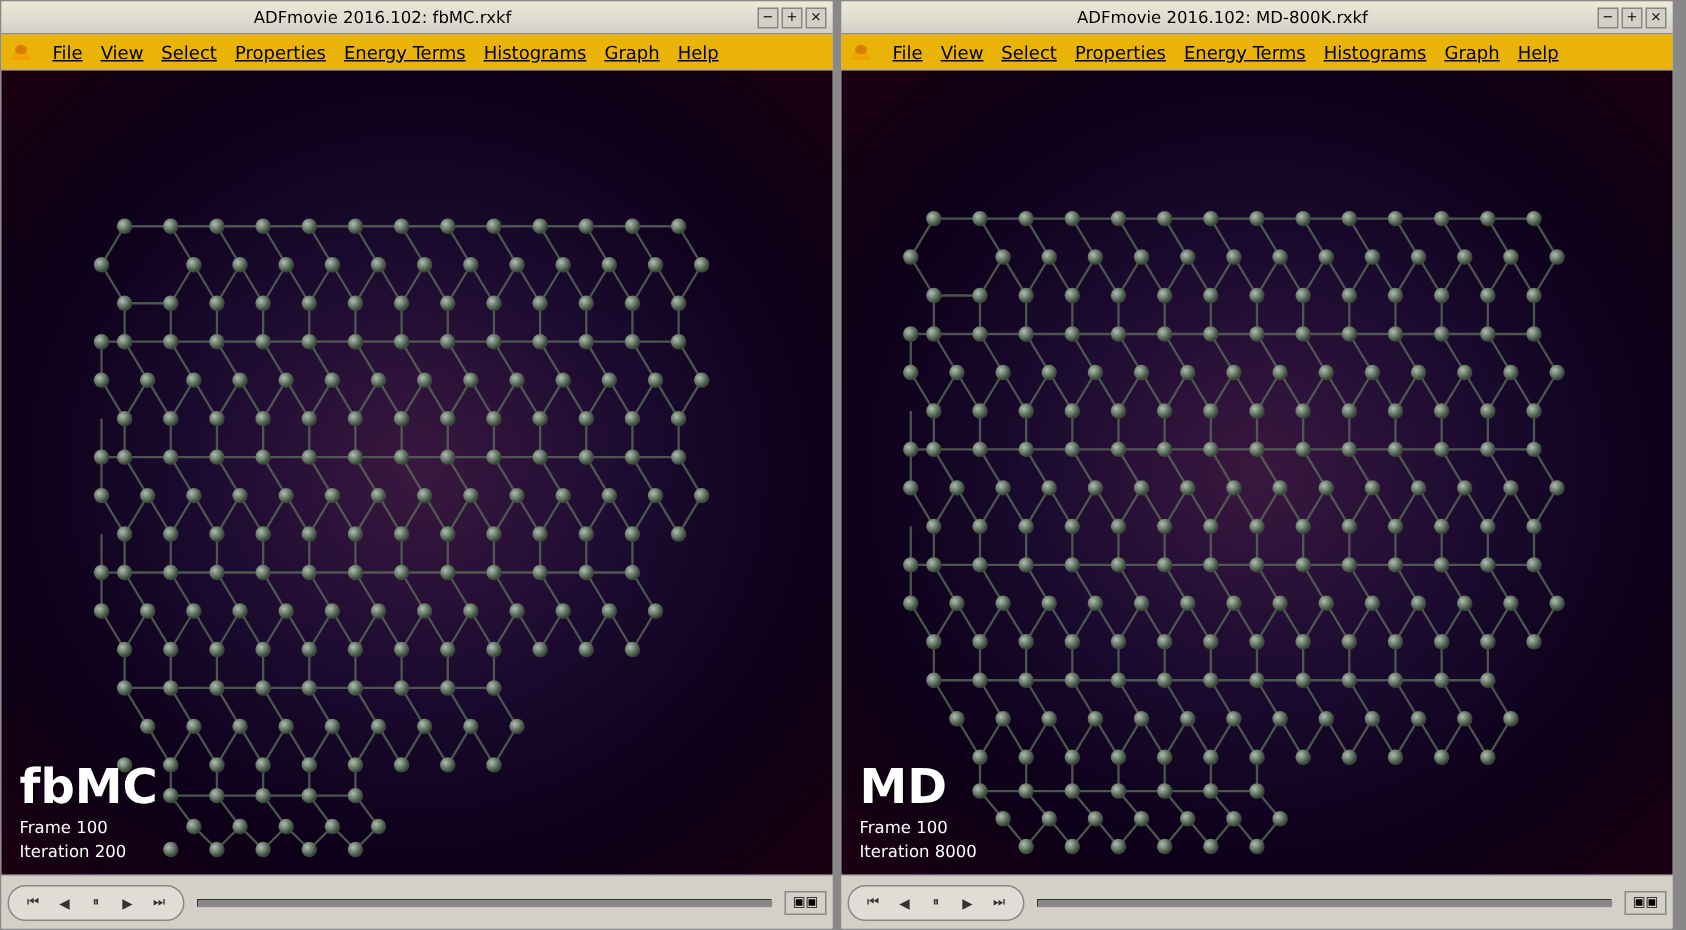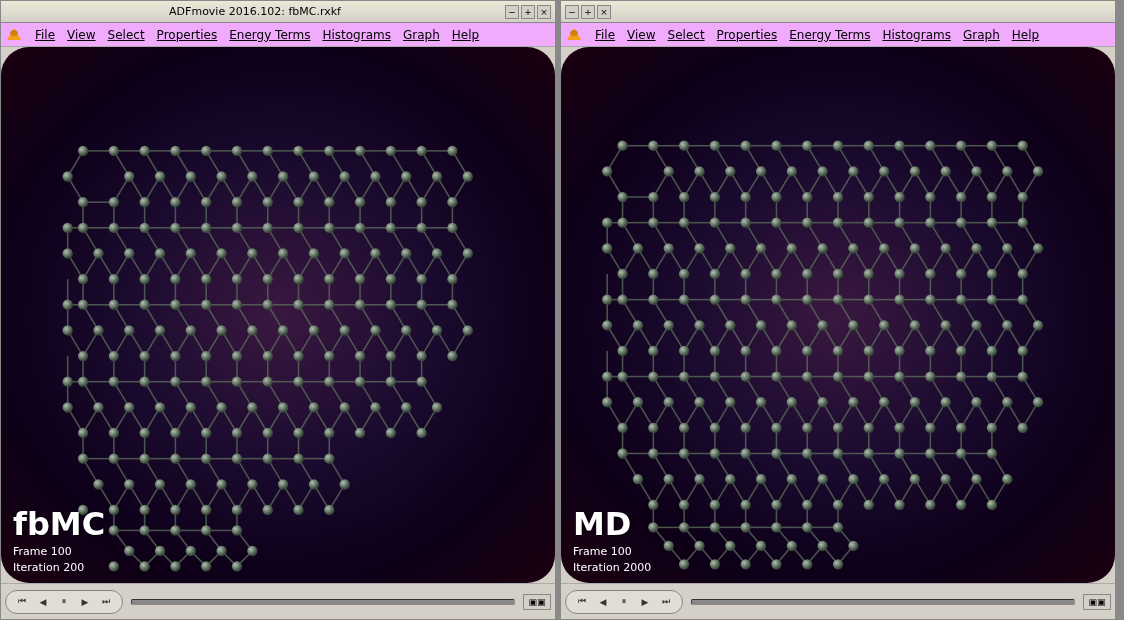--- a/index.html
+++ b/index.html
@@ -56,21 +56,21 @@
       font-size: 9px;
       display: flex;
       align-items: center;
       justify-content: center;
       cursor: pointer;
       color: #000;
     }
 
     .menubar {
       height: 24px;
-      background: #f0abfc;
+      background: #eab308;
       display: flex;
       align-items: center;
       padding: 0 2px;
       gap: 0;
       border-bottom: 1px solid #aaa;
     }
 
     .menu-logo {
       width: 22px;
       height: 22px;
@@ -92,21 +92,20 @@
       cursor: pointer;
       white-space: nowrap;
       text-decoration: underline;
     }
 
     .viewport {
       flex: 1;
       background: radial-gradient(ellipse at center, #3a1840 0%, #1a0a2e 40%, #0d0018 70%, #1a0010 100%);
       position: relative;
       overflow: hidden;
-      border-radius: 28px;
     }
 
     .molecule-canvas {
       position: absolute;
       top: 0; left: 0;
       width: 100%;
       height: 100%;
     }
 
     .label-overlay {
@@ -778,20 +777,21 @@
     </div>
     <div class="progress-bar">
       <div class="progress-fill"></div>
     </div>
     <div class="speed-indicator">▣▣</div>
   </div>
 </div>
 
 <div class="window">
   <div class="titlebar">
+    <div class="titlebar-text">ADFmovie 2016.102: MD-800K.rxkf</div>
     <div class="titlebar-buttons">
       <div class="titlebar-btn">−</div>
       <div class="titlebar-btn">+</div>
       <div class="titlebar-btn">×</div>
     </div>
   </div>
 
   <div class="menubar">
     <div class="menu-logo">
       <svg class="logo-shape" viewBox="0 0 18 18">
@@ -1431,21 +1431,21 @@
         <circle cx="240" cy="452" r="5"></circle>
           <circle cx="255" cy="470" r="5"></circle>
           <circle cx="270" cy="488" r="5"></circle>
         <circle cx="270" cy="452" r="5"></circle>
           <circle cx="285" cy="470" r="5"></circle>
       </g>
     </svg>
     <div class="label-overlay">MD</div>
     <div class="frame-info">
       <div>Frame 100</div>
-      <div>Iteration 2000</div>
+      <div>Iteration 8000</div>
     </div>
   </div>
 
   <div class="statusbar">
     <div class="playback-controls">
       <button class="ctrl-btn">⏮</button>
       <button class="ctrl-btn">◀</button>
       <button class="ctrl-btn">⏸</button>
       <button class="ctrl-btn">▶</button>
       <button class="ctrl-btn">⏭</button>

